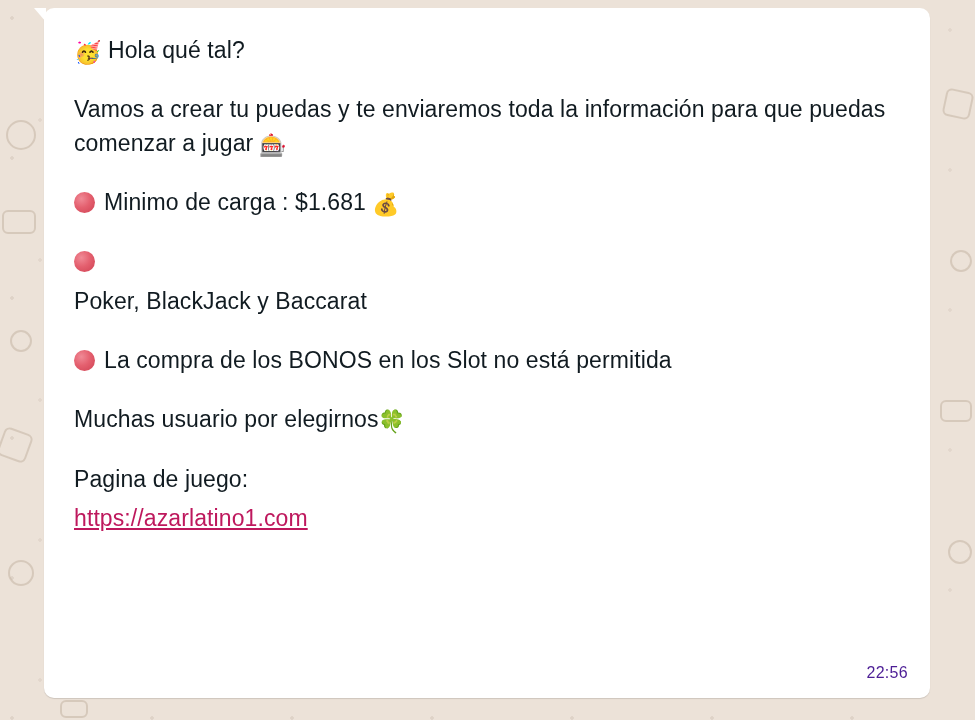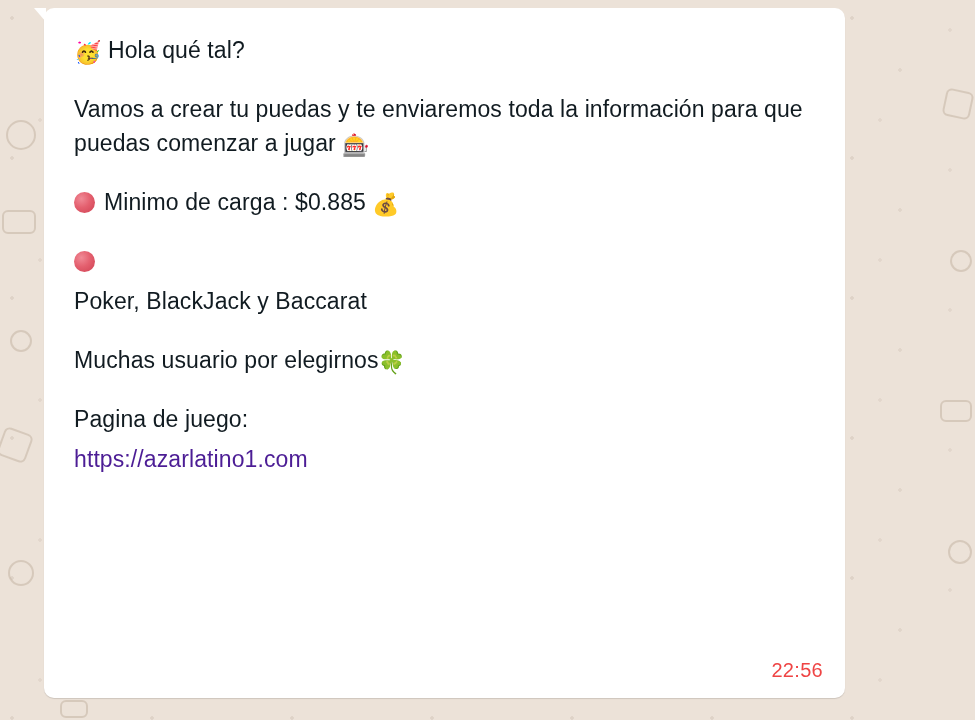--- a/index.html
+++ b/index.html
@@ -32,21 +32,21 @@
     border: 2px solid rgba(196,181,164,0.55);
     border-radius: 6px;
   }
   .doodle.circle { border-radius: 50%; }
 
   
   .bubble {
     position: absolute;
     left: 44px;
     top: 8px;
-    width: 801px;
+    width: 886px;
     min-height: 690px;
     background: #ffffff;
     border-radius: 10px;
     box-shadow: 0 1px 1px rgba(0,0,0,0.13);
     box-sizing: border-box;
     padding: 26px 30px 8px 30px;
   }
   .bubble::before {
     content: "";
     position: absolute;
@@ -85,30 +85,31 @@
     display: inline-block;
     width: 21px;
     height: 21px;
     border-radius: 50%;
     background: radial-gradient(circle at 35% 32%, #f08a96 0%, #e4606f 45%, #cf4152 100%);
     vertical-align: -3px;
     margin-right: 9px;
   }
 
   .link {
-    color: #4c1d95;
+    color: #be185d;
+    text-decoration: underline;
     cursor: pointer;
   }
 
   .timestamp {
     position: absolute;
     right: 22px;
     bottom: 16px;
-    font-size: 20px;
-    color: #ef4444;
+    font-size: 16px;
+    color: #4c1d95;
     letter-spacing: 0.3px;
   }
 </style>
 </head>
 <body>
 
 <div class="chat-background">
   <div class="doodle circle" style="left:6px; top:120px; width:26px; height:26px;"></div>
   <div class="doodle" style="left:2px; top:210px; width:30px; height:20px;"></div>
   <div class="doodle circle" style="left:10px; top:330px; width:18px; height:18px;"></div>
@@ -127,28 +128,31 @@
     <div class="para">
       <span class="emoji">🥳</span>
       <span>Hola qué tal?</span>
     </div>
 
     <div class="para">
       <span>Vamos a crear tu puedas y te enviaremos toda la información para que puedas comenzar a jugar </span><span class="emoji">🎰</span>
     </div>
 
     <div class="para">
-      <span class="bullet-dot"></span><span>Minimo de carga : $0.885 </span><span class="emoji">💰</span>
+      <span class="bullet-dot"></span><span>Minimo de carga : $1.681 </span><span class="emoji">💰</span>
     </div>
 
     <div class="para tight">
       <span class="bullet-dot"></span>
     </div>
     <div class="para">Poker, BlackJack y Baccarat</div>
 
+    <div class="para">
+      <span class="bullet-dot"></span><span>La compra de los BONOS en los Slot no está permitida</span>
+    </div>
 
 
     <div class="para">
       <span>Muchas usuario por elegirnos</span><span class="emoji">🍀</span>
     </div>
 
     <div class="para tight">Pagina de juego:</div>
     <div class="para last">
       <span class="link">https://azarlatino1.com</span>
     </div>

